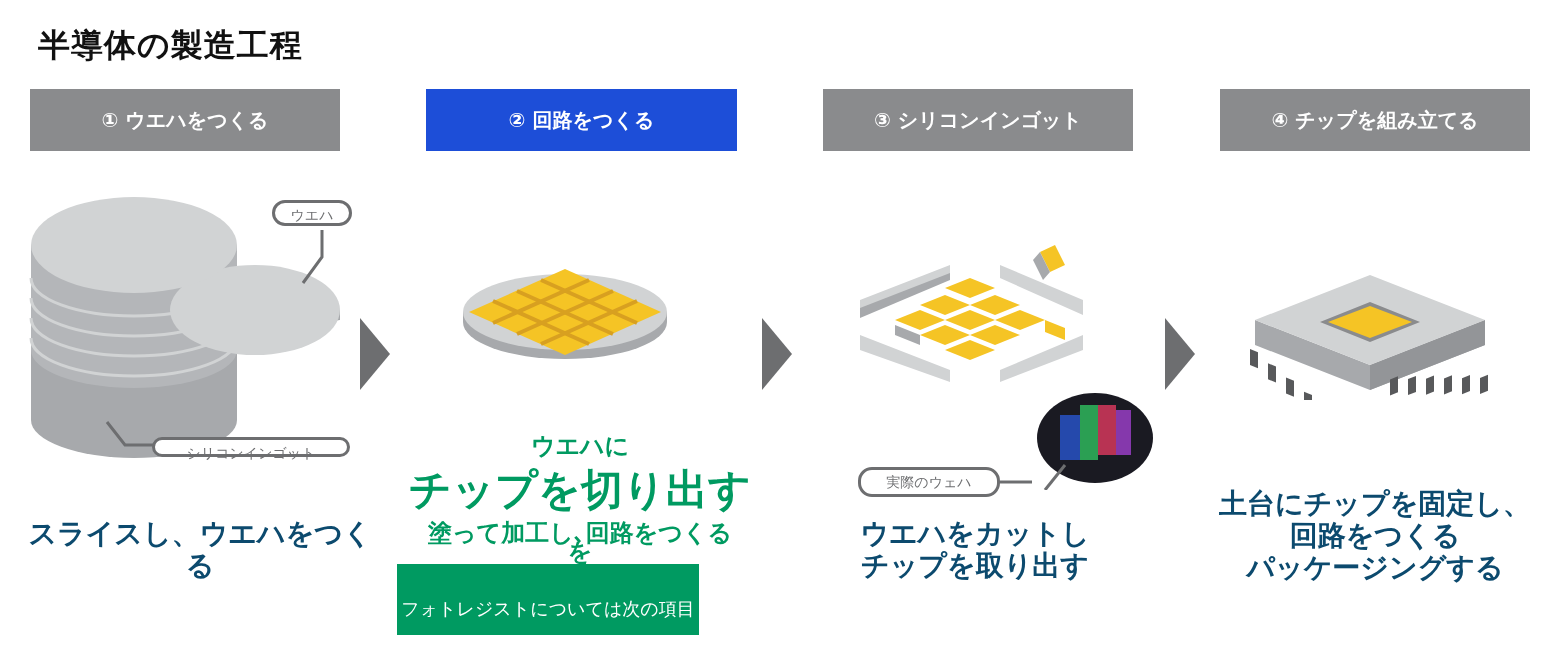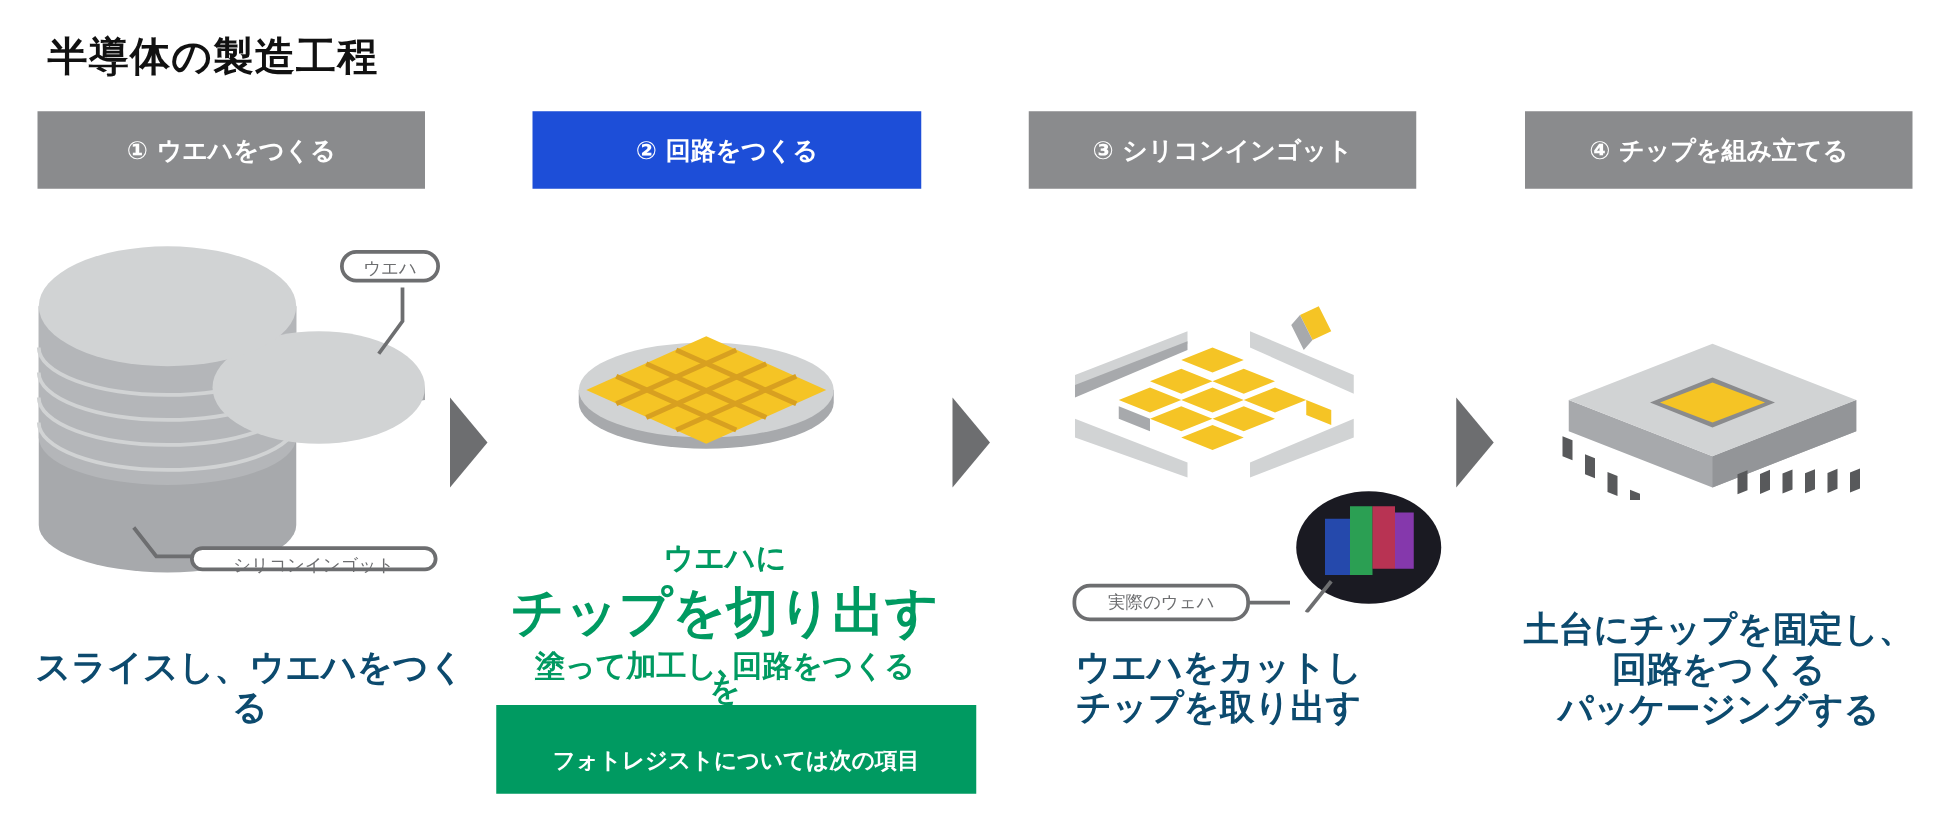--- a/index.html
+++ b/index.html
@@ -9,22 +9,22 @@
   .step-head { position:absolute; top:89px; height:62px; line-height:62px; color:#fff;
                font-size:20px; font-weight:bold; text-align:center; }
   .step-head.gray { background:#8a8b8d; }
   .step-head.green { background:#1d4ed8; }
   .arrow { position:absolute; width:0; height:0; border-top:36px solid transparent;
            border-bottom:36px solid transparent; border-left:30px solid #6d6e70; }
   .desc { position:absolute; color:#0c4a6e; font-size:28px; font-weight:bold; text-align:center; line-height:32px; }
   .callout { position:absolute; border:3px solid #6d6e70; border-radius:14px; background:#fff;
              color:#6d6e70; font-size:14px; text-align:center; box-sizing:border-box; }
   .green-text { position:absolute; color:#009a61; font-weight:bold; text-align:center; }
-  .green-btn { position:absolute; left:397px; top:564px; width:384px; height:71px; background:#009a61;
-               color:#fff; font-size:18px; font-weight:bold; line-height:90px; text-align:center; }
+  .green-btn { position:absolute; left:397px; top:564px; width:302px; height:71px; background:#009a61;
+               color:#fff; font-size:18px; font-weight:normal; line-height:90px; text-align:center; }
   svg { position:absolute; }
 </style>
 </head>
 <body>
 
 <div class="title">半導体の製造工程</div>
 
 <div class="step-head gray" style="left:30px;width:310px;">① ウエハをつくる</div>
 <div class="step-head green" style="left:426px;width:311px;">② 回路をつくる</div>
 <div class="step-head gray" style="left:823px;width:310px;">③ シリコンインゴット</div>

